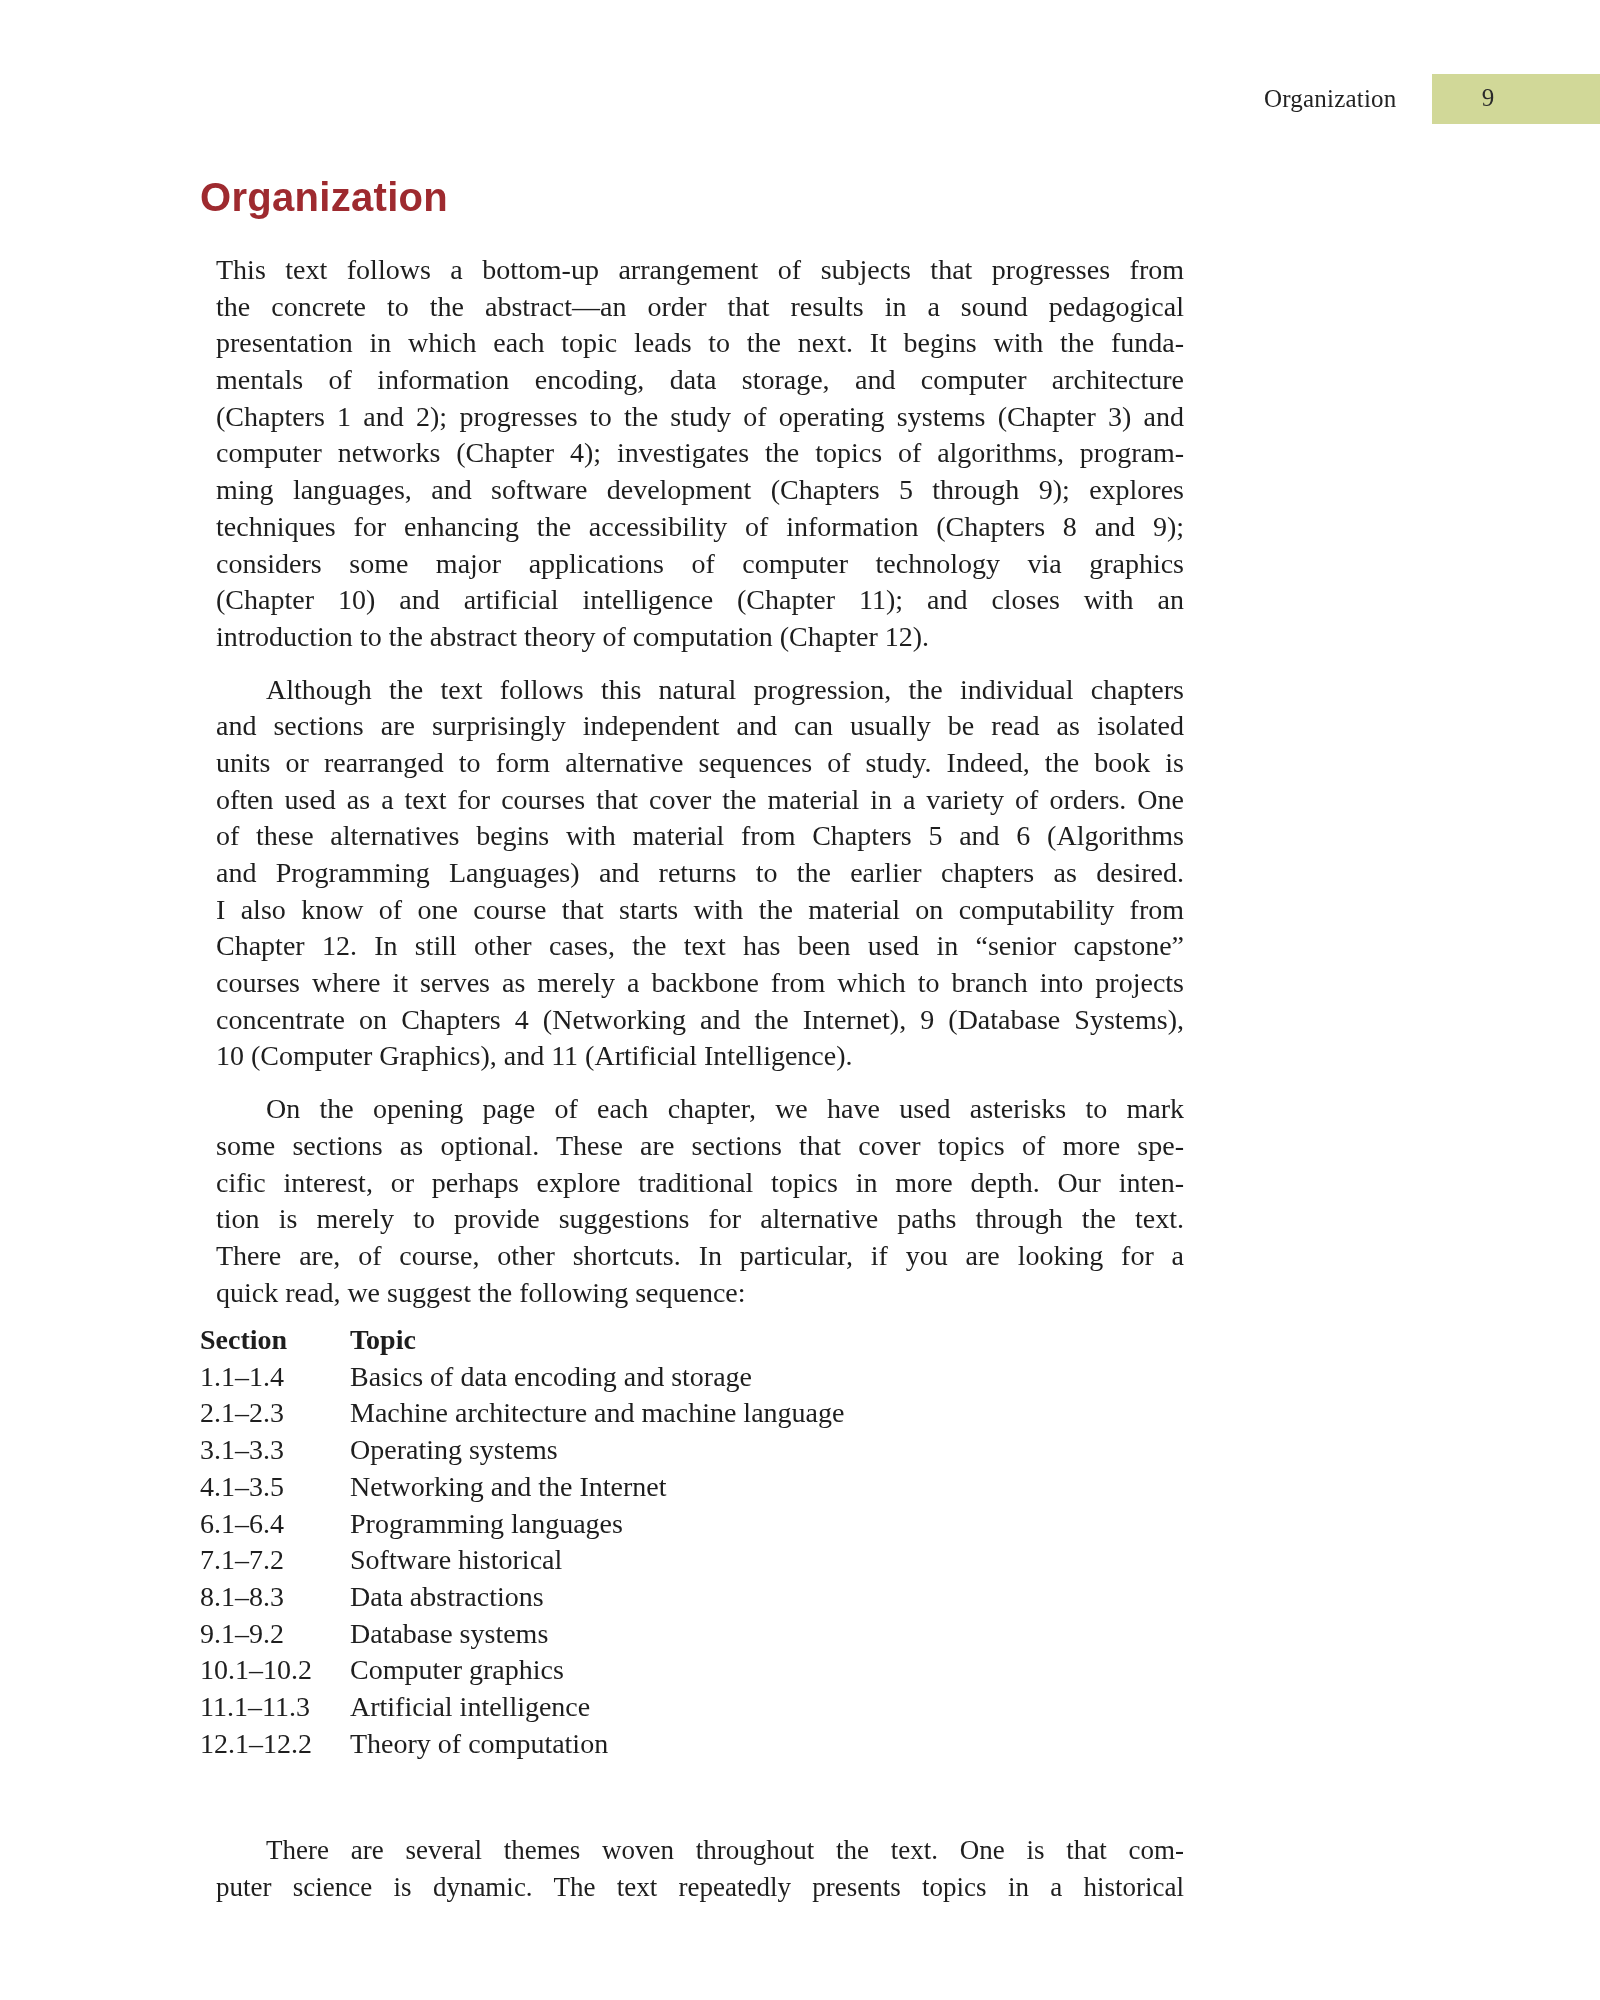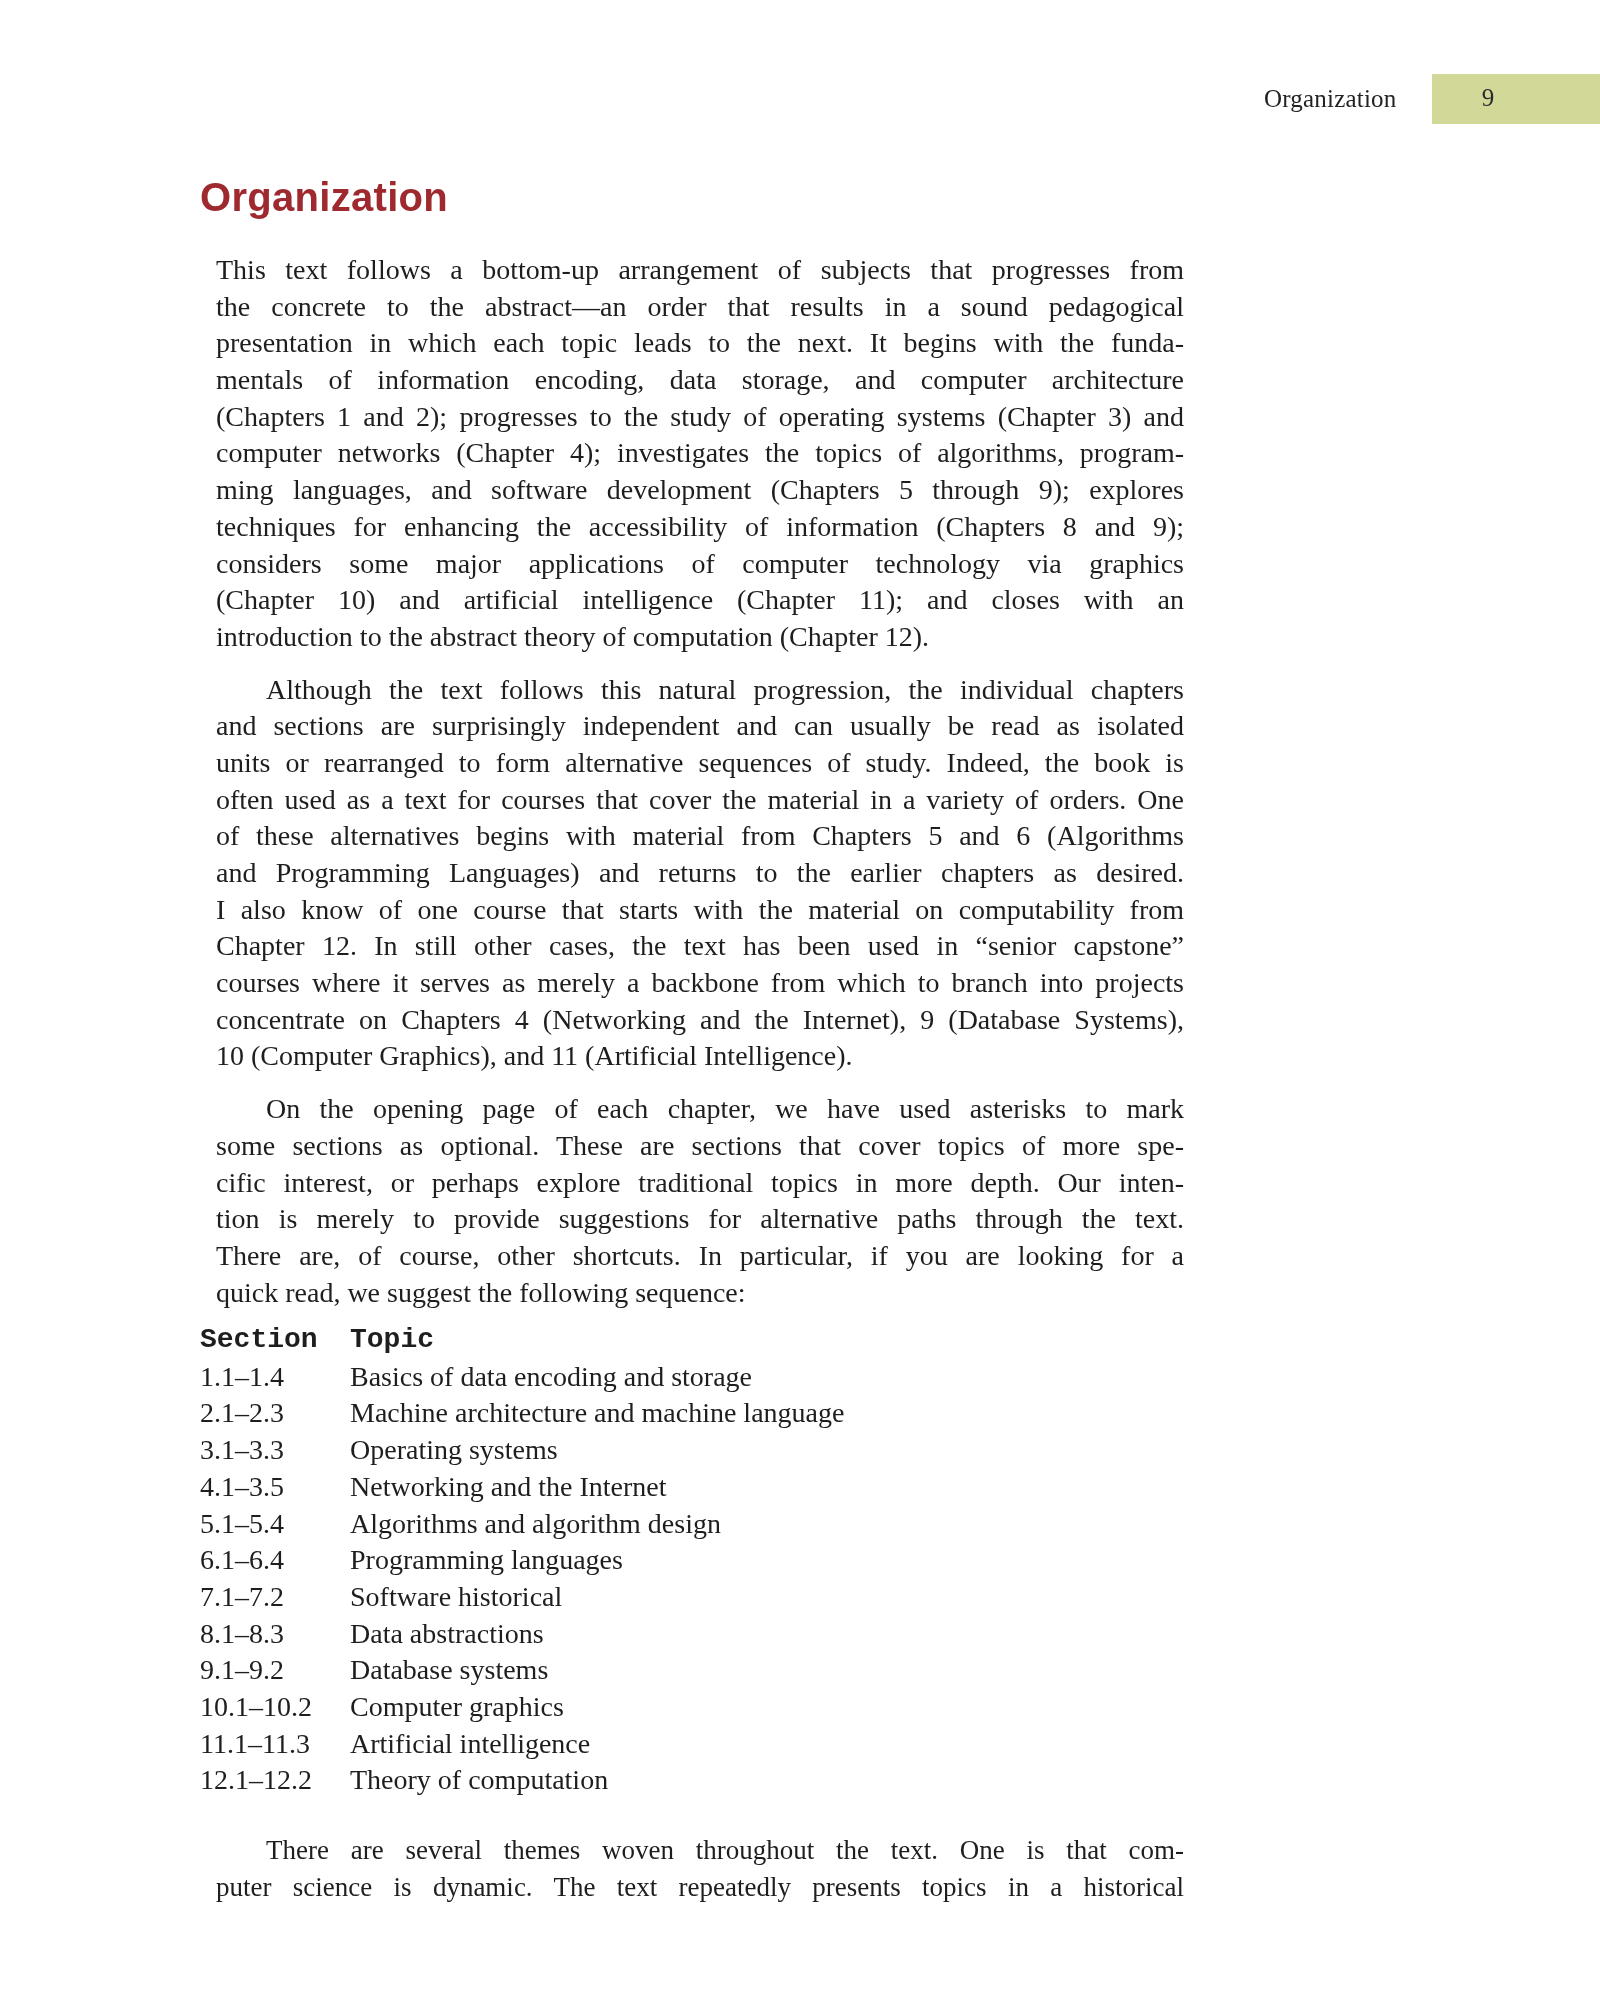--- a/index.html
+++ b/index.html
@@ -94,21 +94,20 @@
     .seq-table td, .seq-table th {
       padding: 0;
       height: 36.7px;
       vertical-align: top;
       text-align: left;
       white-space: nowrap;
     }
     .seq-table .col-section { width: 150px; }
     .seq-table th {
       font-weight: bold;
-      font-family: Liberation Mono, monospace;
     }
     .closing-text {
       position: absolute;
       left: 200px;
       top: 1816px;
       width: 1000px;
       font-size: 27px;
       line-height: 36.7px;
     }
   </style>
@@ -179,24 +178,20 @@
       </tr>
       <tr>
         <td class="col-section">3.1–3.3</td>
         <td>Operating systems</td>
       </tr>
       <tr>
         <td class="col-section">4.1–3.5</td>
         <td>Networking and the Internet</td>
       </tr>
       <tr>
-        <td class="col-section">5.1–5.4</td>
-        <td>Algorithms and algorithm design</td>
-      </tr>
-      <tr>
         <td class="col-section">6.1–6.4</td>
         <td>Programming languages</td>
       </tr>
       <tr>
         <td class="col-section">7.1–7.2</td>
         <td>Software historical</td>
       </tr>
       <tr>
         <td class="col-section">8.1–8.3</td>
         <td>Data abstractions</td>

